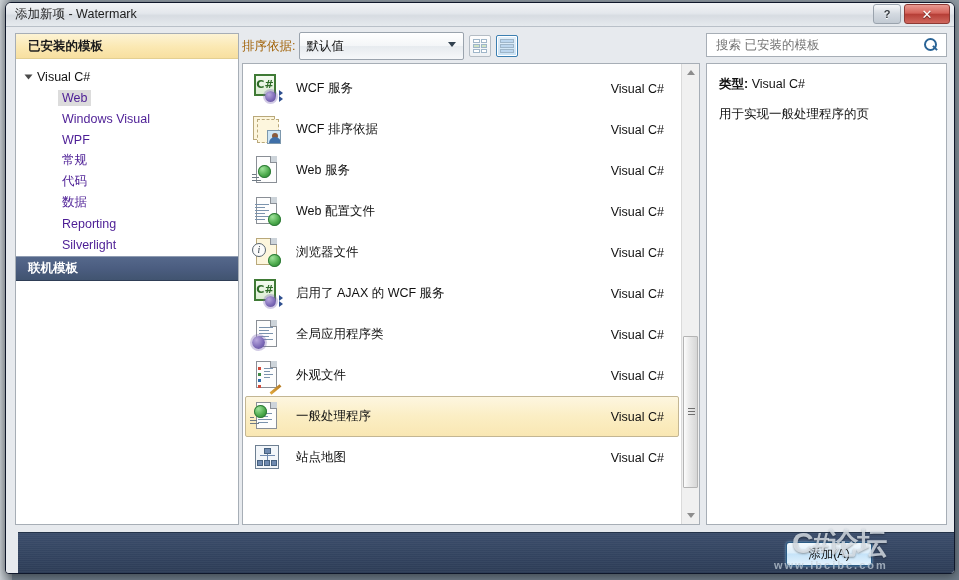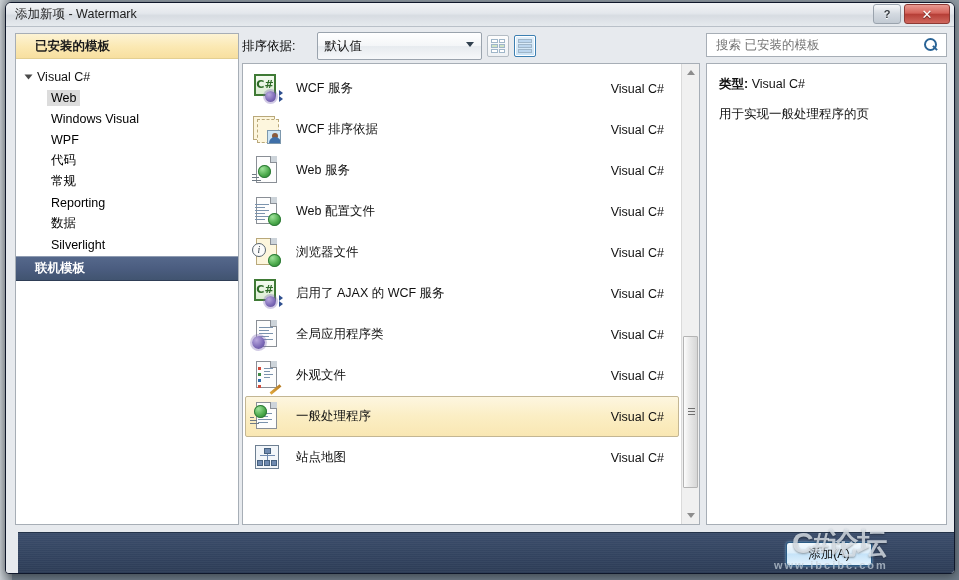--- a/index.html
+++ b/index.html
@@ -89,21 +89,21 @@
   #left-panel {
     position: absolute;
     left: 9px; top: 6px;
     width: 224px; height: 492px;
     background: #ffffff;
     border: 1px solid #a7aeb6;
   }
   .group-header {
     height: 25px;
     display: flex; align-items: center;
-    padding-left: 19px;
+    padding-left: 12px;
     font-size: 12.5px;
     font-weight: bold;
     white-space: nowrap;
   }
   #installed-header {
     background: linear-gradient(180deg,#fdf3d4 0%, #fbe8b2 55%, #f7dfa0 100%);
     color: #1c1c1c;
     border-bottom: 1px solid #e3cf92;
   }
   #online-header {
@@ -129,44 +129,44 @@
     width: 0; height: 0;
     border-left: 5px solid #4a4a4a;
     border-top: 4px solid transparent;
     border-bottom: 4px solid transparent;
     margin-right: 6px;
     transform: rotate(90deg);
   }
   .tree-child {
     height: 21px;
     display: flex; align-items: center;
-    padding-left: 31px;
-    font-size: 12.5px; color: #000000;
+    padding-left: 42px;
+    font-size: 12.5px; color: #4c1d95;
   }
   .tree-child > span {
     padding: 1px 4px;
   }
   .tree-child.selected > span {
     background: #dcdcdc;
   }
 
   
   #center-col {
     position: absolute;
     left: 236px; top: 6px;
     width: 458px; height: 492px;
   }
   #sortbar {
     position: relative;
     height: 26px;
     display: flex; align-items: center;
   }
   #sort-label {
-    font-size: 12.5px; color: #000000;
-    margin-right: 22px;
+    font-size: 12.5px; color: #a16207;
+    margin-right: 4px;
     white-space: nowrap;
   }
   #sort-select {
     width: 165px; height: 28px;
     background: linear-gradient(180deg,#ffffff 0%, #f4f6f8 48%, #e7ebef 52%, #f6f8fa 100%);
     border: 1px solid #9aa3ad;
     border-radius: 2px;
     position: relative;
     display: flex; align-items: center;
     padding-left: 6px;
@@ -566,30 +566,30 @@
         <div class="tree-child selected">
             <span>Web</span>
           </div>
         <div class="tree-child">
             <span>Windows Visual</span>
           </div>
         <div class="tree-child">
             <span>WPF</span>
           </div>
         <div class="tree-child">
+            <span>常规</span>
+          </div>
+        <div class="tree-child">
             <span>代码</span>
           </div>
         <div class="tree-child">
-            <span>常规</span>
+            <span>数据</span>
           </div>
         <div class="tree-child">
             <span>Reporting</span>
-          </div>
-        <div class="tree-child">
-            <span>数据</span>
           </div>
         <div class="tree-child">
             <span>Silverlight</span>
           </div>
         <div class="tree-child">
             <span>Workflow</span>
           </div>
       </div>
 
       <div class="group-header" id="online-header">联机模板</div>

